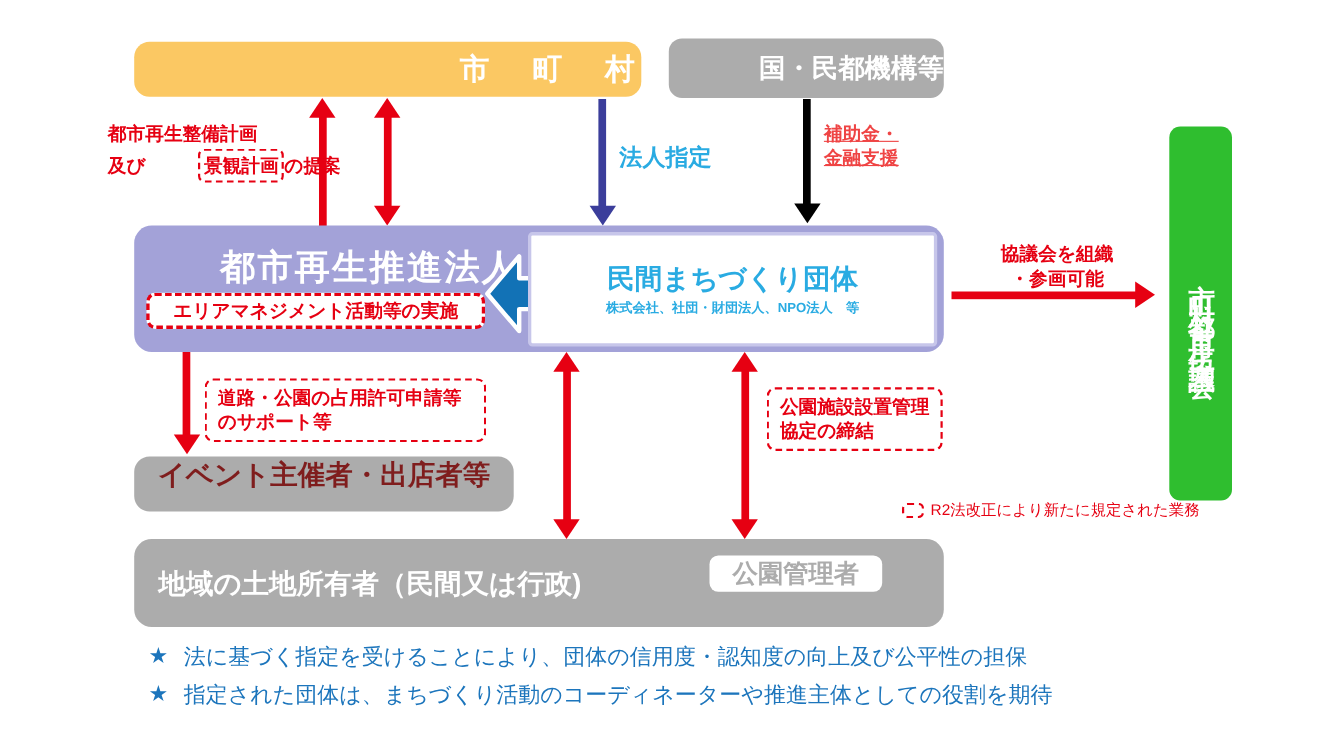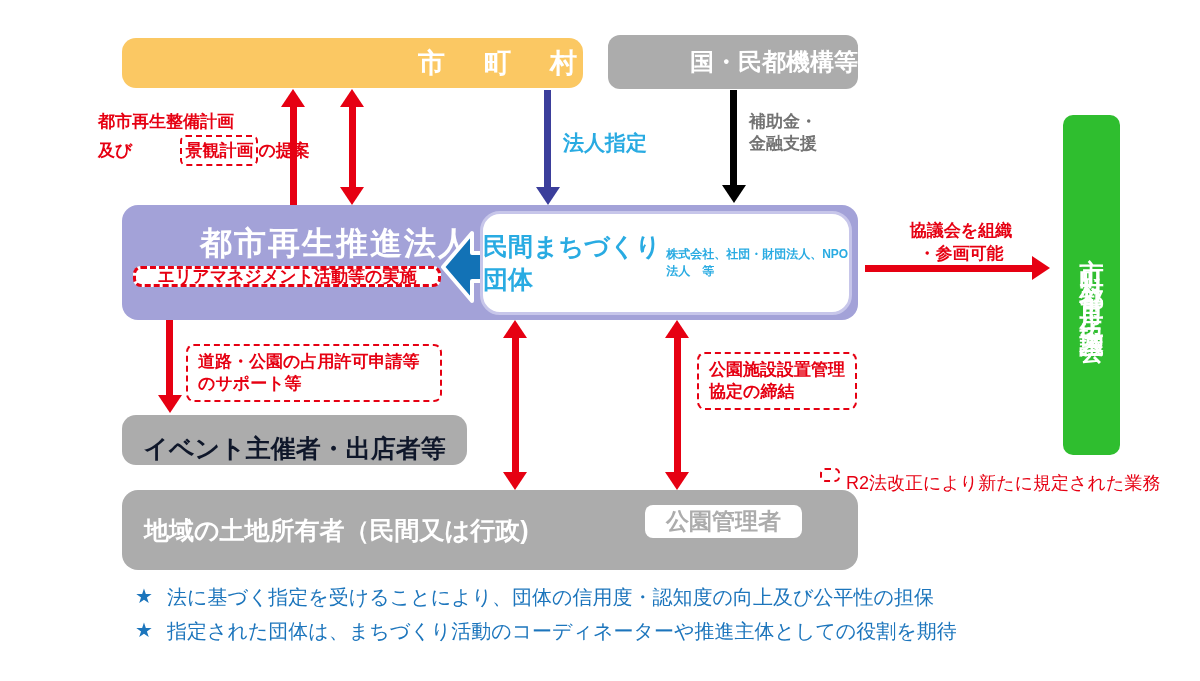--- a/index.html
+++ b/index.html
@@ -40,43 +40,43 @@
   
   .rlabel{position:absolute;color:var(--red);font-weight:bold;font-size:17px;line-height:1.35;white-space:pre-line;}
   .dashbox{position:absolute;border:2px dashed var(--red);border-radius:8px;background:#fff;color:var(--red);font-weight:bold;font-size:17px;line-height:1.3;display:flex;align-items:center;justify-content:center;white-space:pre-line;}
   .inline-dash{border:2px dashed var(--red);border-radius:6px;padding:0 3px;display:inline-block;margin-left:48px;}
 
   .canvas .plan-label{position:absolute;left:98px;top:108px;color:var(--red);font-weight:bold;font-size:17px;line-height:1.6;}
 
   
   .purple-box{position:absolute;left:122px;top:205px;width:736px;height:115px;background:var(--purple);border-radius:16px;}
   .promo-title{position:absolute;left:156px;top:222px;color:#fff;font-weight:bold;font-size:32px;letter-spacing:2px;margin-left:44px;}
-  .promo-badge{position:absolute;left:133px;top:266px;width:308px;height:21px;background:#fff;border:3px dashed var(--red);border-radius:8px;color:var(--red);font-weight:bold;font-size:17px;display:flex;align-items:center;justify-content:center;}
-  .inner-white{position:absolute;left:480px;top:211px;width:372px;height:104px;background:#fff;border:3px solid #C7C6EA;border-radius:20px;display:flex;flex-direction:row;align-items:center;justify-content:center;gap:2px;}
+  .promo-badge{position:absolute;left:133px;top:266px;width:308px;height:33px;background:#fff;border:3px dashed var(--red);border-radius:8px;color:var(--red);font-weight:bold;font-size:17px;display:flex;align-items:center;justify-content:center;}
+  .inner-white{position:absolute;left:480px;top:211px;width:372px;height:104px;background:#fff;border:3px solid #C7C6EA;border-radius:4px;display:flex;flex-direction:column;align-items:center;justify-content:center;gap:2px;}
   .inner-white .t1{color:var(--cyan);font-weight:bold;font-size:25px;}
   .inner-white .t2{color:var(--cyan);font-weight:bold;font-size:12px;}
 
   .block-arrow{position:absolute;left:440px;top:228px;}
 
   
   .green-box{position:absolute;left:1063px;top:115px;width:57px;height:340px;background:var(--green);border-radius:10px;display:flex;align-items:center;justify-content:center;}
   .green-box span{writing-mode:vertical-rl;text-orientation:upright;color:#fff;font-weight:bold;font-size:24px;letter-spacing:9px;}
 
   .cyan-label{position:absolute;left:563px;top:129px;color:var(--cyan);font-weight:bold;font-size:21px;}
-  .black-label{position:absolute;left:749px;top:111px;color:#737373;font-weight:bold;font-size:17px;line-height:1.3;white-space:pre-line;}
+  .black-label{position:absolute;left:749px;top:111px;color:#ef4444;font-weight:bold;font-size:17px;line-height:1.3;white-space:pre-line;text-decoration:underline;}
 
-  .event-box{position:absolute;left:122px;top:415px;width:345px;height:50px;background:var(--gray);border-radius:14px;display:flex;align-items:flex-end;justify-content:center;color:#0f172a;font-weight:bold;font-size:25px;}
+  .event-box{position:absolute;left:122px;top:415px;width:345px;height:50px;background:var(--gray);border-radius:14px;display:flex;align-items:flex-start;justify-content:center;color:#7f1d1d;font-weight:bold;font-size:25px;}
 
   .bottom-box{position:absolute;left:122px;top:490px;width:736px;height:80px;background:var(--gray);border-radius:16px;}
   .bottom-box .main-label{position:absolute;left:22px;top:24px;color:#fff;font-weight:bold;font-size:25px;}
   .park-box{position:absolute;left:523px;top:15px;width:157px;height:33px;background:#fff;border-radius:8px;display:flex;align-items:center;justify-content:center;color:#ACACAC;font-weight:bold;font-size:23px;}
 
   .legend{position:absolute;left:820px;top:455px;display:flex;align-items:center;gap:6px;}
   .legend .icon{width:20px;height:14px;border:2px dashed var(--red);border-radius:5px;background:#fff;}
-  .legend .txt{color:var(--red);font-size:18px;margin-top:16px;}
+  .legend .txt{color:var(--red);font-size:14px;}
 
   .footnote{position:absolute;left:135px;color:var(--fblue);font-size:20px;display:flex;gap:14px;align-items:flex-start;}
   .footnote .star{font-size:20px;}
 </style>
 </head>
 <body>
 
 <div class="canvas">
 
   <div class="rbox orange" style="left:122px;top:38px;width:461px;height:50px;">

